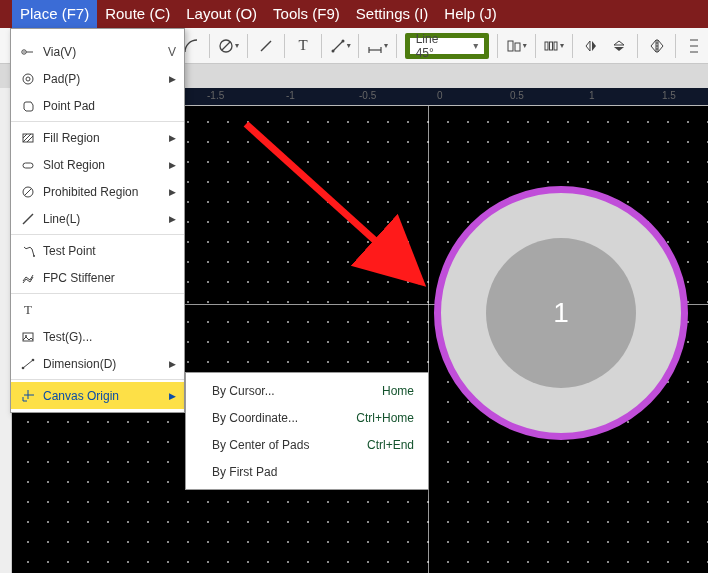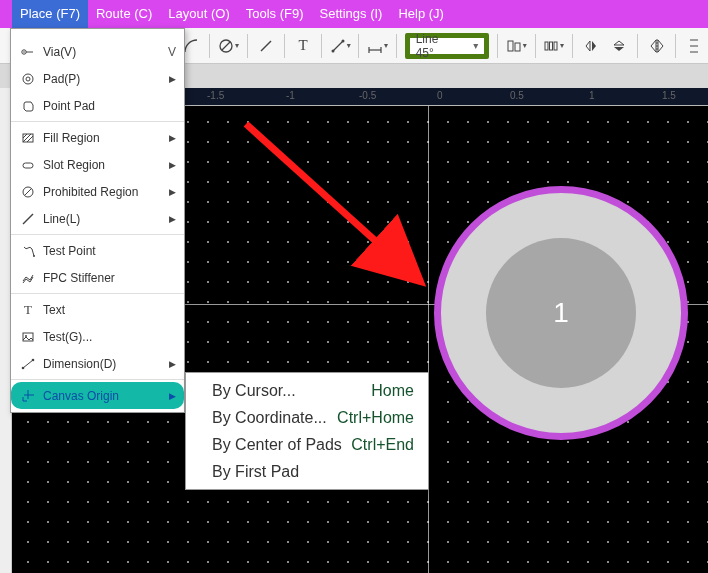--- a/index.html
+++ b/index.html
@@ -1,19 +1,19 @@
 <!DOCTYPE html>
 <html><head>
 <meta charset="utf-8">
 <style>
   * { box-sizing: border-box; margin: 0; padding: 0; font-family: Arial, sans-serif; }
   html, body { width: 708px; height: 573px; overflow: hidden; }
   body { background: #000; position: relative; }
 
-  .menubar { position: absolute; top: 0; left: 0; right: 0; height: 28px; background: #d946ef; display: flex; align-items: center; padding-left: 8px; color: #fff; font-size: 13px; z-index: 50; }
+  .menubar { position: absolute; top: 0; left: 0; right: 0; height: 28px; background: #7f1d1d; display: flex; align-items: center; padding-left: 8px; color: #fff; font-size: 15px; z-index: 50; }
   .menubar .menu-item { padding: 0 8px; height: 28px; line-height: 28px; cursor: default; }
   .menubar .menu-item.active { background: #3b6cd6; }
   .menubar .trail { width: 4px; height: 28px; }
 
   .toolbar { position: absolute; top: 28px; left: 0; right: 0; height: 36px; background: #f6f6f6; border-bottom: 1px solid #c8c8c8; display: flex; align-items: center; z-index: 30; }
   .toolbar .tb-slot { width: 24px; height: 24px; margin: 0 3px; display: flex; align-items: center; justify-content: center; color: #444; }
   .toolbar .sep { width: 1px; height: 24px; background: #c8c8c8; margin: 0 4px; }
   .toolbar .combo { height: 26px; border: 5px solid #4d7c0f; background: #fff; display: flex; align-items: center; padding: 0 6px; font-size: 12px; color: #444; margin: 0 4px; border-radius: 2px; }
   .toolbar .combo .chev { margin-left: 18px; font-size: 10px; color: #666; }
 
@@ -33,26 +33,26 @@
   .pad-ring { position: absolute; width: 254px; height: 254px; border-radius: 50%; background: #d5d5d5; border: 7px solid #c04ed9; left: 422px; top: 80px; }
   .pad-core { position: absolute; width: 150px; height: 150px; border-radius: 50%; background: #a7a7a7; left: 474px; top: 132px; display: flex; align-items: center; justify-content: center; color: #fff; font-size: 28px; font-weight: 300; }
 
   .dropdown { position: absolute; top: 28px; left: 10px; width: 175px; background: #fff; border: 1px solid #999; box-shadow: 2px 2px 6px rgba(0,0,0,0.25); z-index: 60; padding-top: 9px; padding-bottom: 3px; }
   .dd-item { display: flex; align-items: center; height: 27px; padding: 0 8px; font-size: 12px; color: #333; cursor: default; position: relative; }
   .dd-item .ico { width: 18px; display: flex; align-items: center; justify-content: center; margin-right: 6px; color: #444; }
   .dd-item .ico svg { display: block; }
   .dd-item .lbl { flex: 1; }
   .dd-item .sc { color: #555; font-size: 12px; margin-left: 6px; }
   .dd-item .arrow { font-size: 9px; color: #444; margin-left: 6px; }
-  .dd-item.hover { background: #14b8a6; color: #0b4da8; border-radius: 10px; }
+  .dd-item.hover { background: #fde047; color: #0b4da8; }
   .dd-item.hover .arrow, .dd-item.hover .sc { color: #0b4da8; }
   .dd-sep { height: 1px; background: #dedede; margin: 2px 0; }
 
   .submenu { position: absolute; top: 372px; left: 185px; width: 244px; background: #fff; border: 1px solid #999; box-shadow: 2px 2px 6px rgba(0,0,0,0.25); z-index: 60; padding: 4px 0; }
-  .sm-item { display: flex; align-items: center; height: 27px; padding: 0 14px 0 26px; font-size: 16px; color: #333; }
+  .sm-item { display: flex; align-items: center; height: 27px; padding: 0 14px 0 26px; font-size: 12px; color: #333; }
   .sm-item .lbl { flex: 1; }
   .sm-item .sc { color: #14532d; }
 
   .arrow-annot { position: absolute; z-index: 55; left: 136px; top: 24px; }
 </style>
 </head>
 <body>
 
 <div class="menubar">
   <div class="trail"></div>
@@ -274,21 +274,20 @@
           <path d="M2 12 L5 8 L9 11 L12 6" fill="none" stroke="#444"></path>
         </svg>
       </span>
     <span class="lbl">FPC Stiffener</span>
   </div>
   <div class="dd-sep"></div>
   <div class="dd-item">
     <span class="ico">
         <span style="font-family:serif;font-size:13px">T</span>
       </span>
-    <span class="lbl">Text</span>
   </div>
   <div class="dd-item">
     <span class="ico">
         <svg width="14" height="14">
           <rect x="2" y="3" width="10" height="8" fill="none" stroke="#444"></rect>
           <circle cx="5" cy="6" r="1" fill="#444"></circle>
           <path d="M2 10 L5 7 L8 10 L10 8 L12 10" fill="none" stroke="#444"></path>
         </svg>
       </span>
     <span class="lbl">Test(G)...</span>

